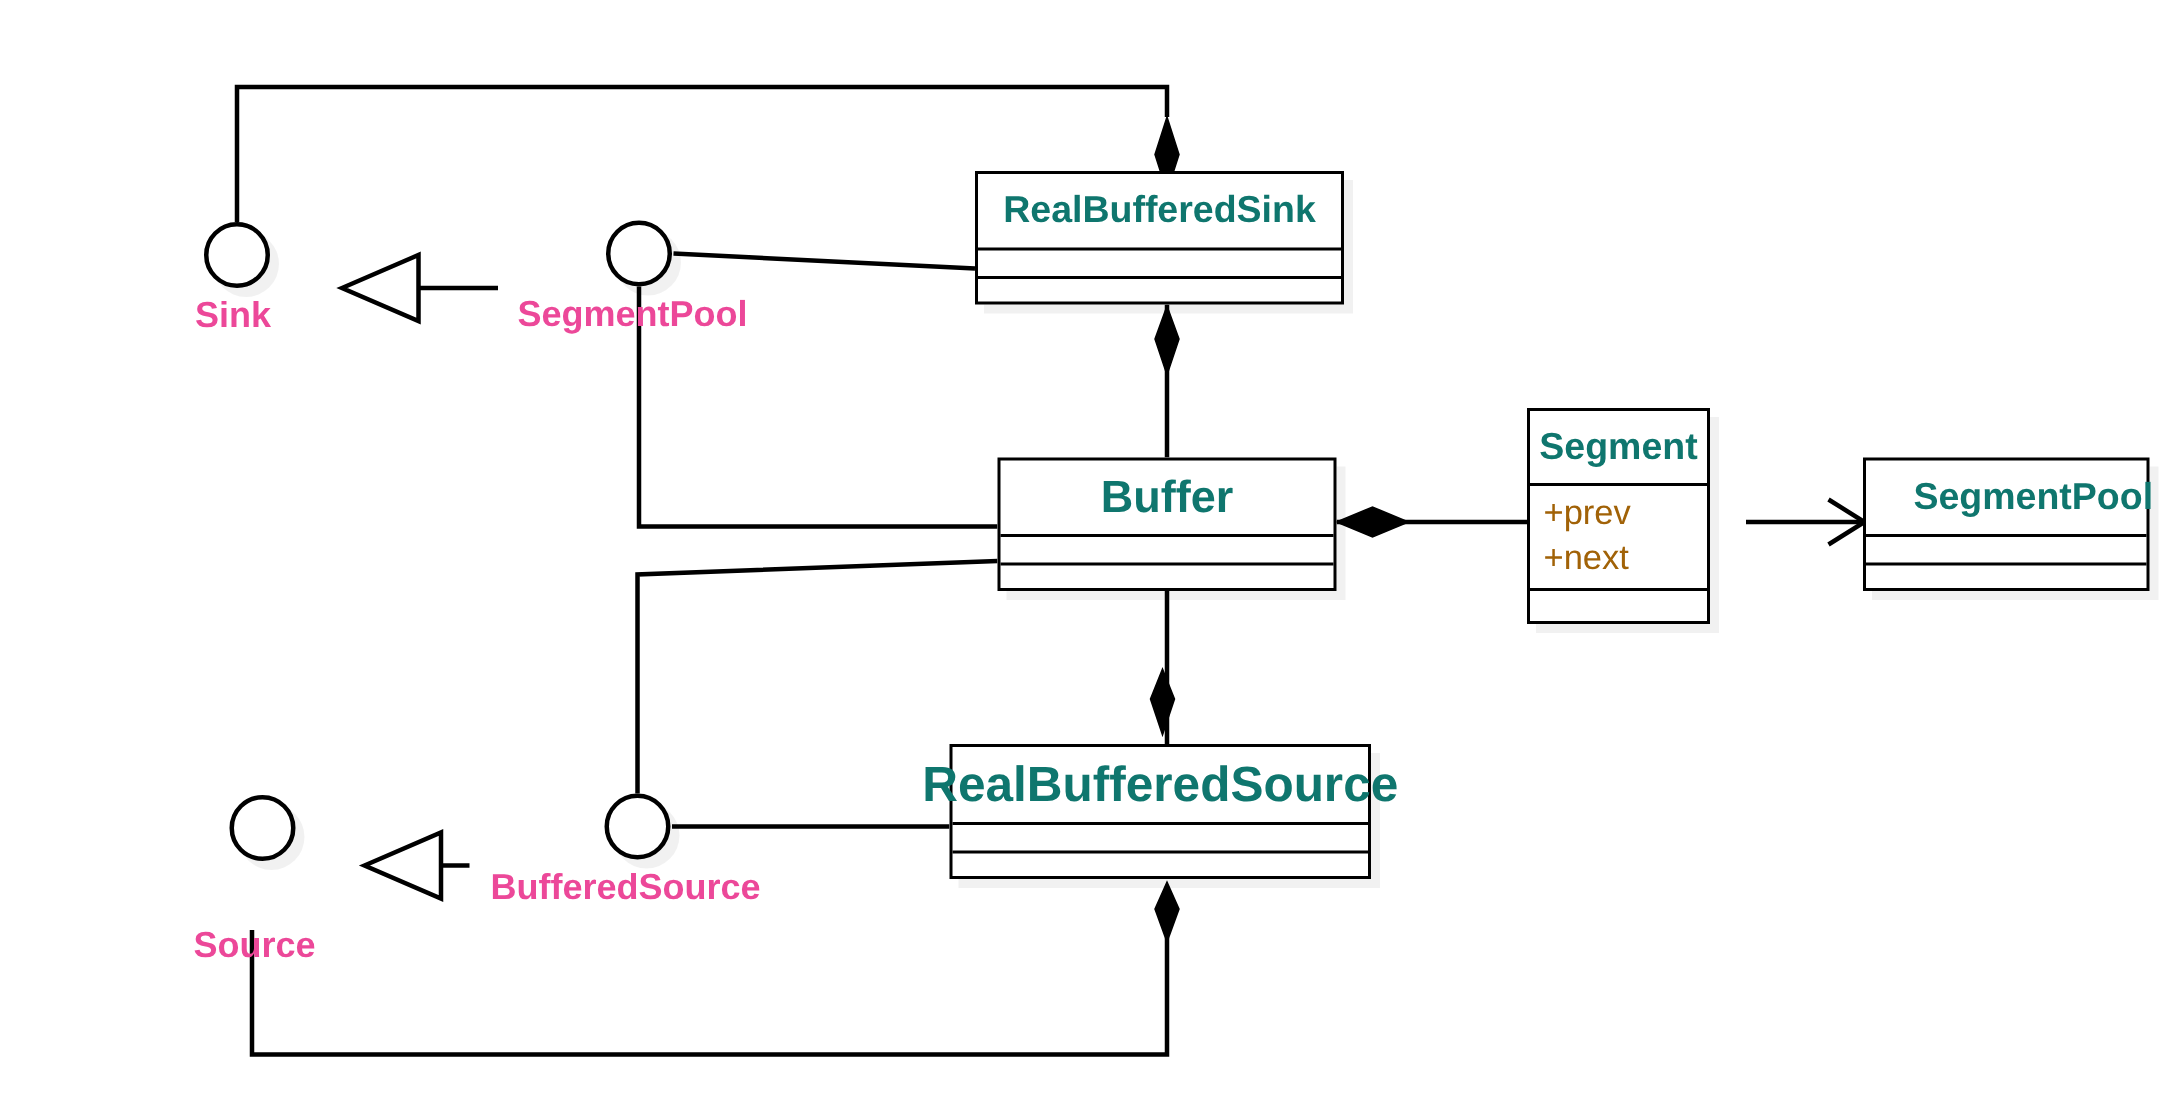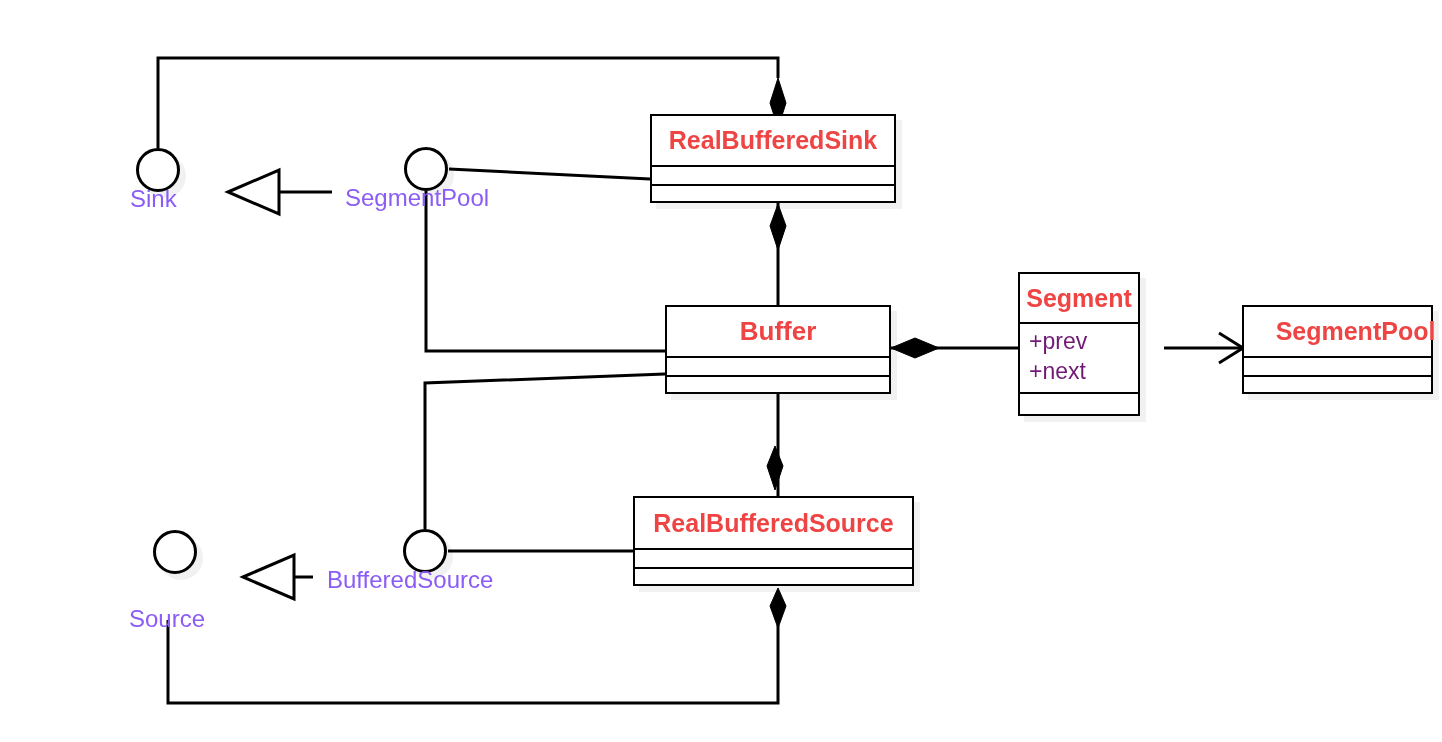--- a/index.html
+++ b/index.html
@@ -36,53 +36,53 @@
     border: 2px solid #000000;
     box-shadow: 6px 6px 0 0 rgba(0,0,0,0.055);
     z-index: 5;
   }
   .uml-class .cmp-name {
     box-sizing: border-box;
     display: flex;
     align-items: center;
     justify-content: center;
     font-weight: bold;
-    color: #ef4444;
+    color: #0f766e;
     border-bottom: 2px solid #000000;
     white-space: nowrap;
   }
   .uml-class .cmp-attrs {
     box-sizing: border-box;
     border-bottom: 2px solid #000000;
     padding: 2px 8px 2px 9px;
-    color: #701a75;
+    color: #a16207;
   }
   .uml-class .cmp-attrs .attr {
     font-size: 23px;
     line-height: 30px;
     white-space: nowrap;
   }
   .uml-class .cmp-ops {
     box-sizing: border-box;
   }
   .uml-class.empty-attrs .cmp-attrs { padding: 0; }
 
   
   #box-realbufferedsink { left: 650px; top: 114px; width: 246px; height: 89px; }
   #box-realbufferedsink .cmp-name { height: 51px; font-size: 25px; }
   #box-realbufferedsink .cmp-attrs { height: 19px; }
   #box-realbufferedsink .cmp-ops  { height: 15px; }
 
   #box-buffer { left: 665px; top: 305px; width: 226px; height: 89px; }
-  #box-buffer .cmp-name { height: 51px; font-size: 26px; }
+  #box-buffer .cmp-name { height: 51px; font-size: 30px; }
   #box-buffer .cmp-attrs { height: 19px; }
   #box-buffer .cmp-ops  { height: 15px; }
 
   #box-realbufferedsource { left: 633px; top: 496px; width: 281px; height: 90px; }
-  #box-realbufferedsource .cmp-name { height: 52px; font-size: 25px; }
+  #box-realbufferedsource .cmp-name { height: 52px; font-size: 33px; }
   #box-realbufferedsource .cmp-attrs { height: 19px; }
   #box-realbufferedsource .cmp-ops  { height: 15px; }
 
   #box-segment { left: 1018px; top: 272px; width: 122px; height: 144px; }
   #box-segment .cmp-name { height: 50px; font-size: 25px; }
   #box-segment .cmp-attrs { height: 70px; }
   #box-segment .cmp-ops  { height: 20px; }
 
   #box-segmentpool { left: 1242px; top: 305px; width: 191px; height: 89px; }
   #box-segmentpool .cmp-name { height: 51px; font-size: 25px; padding-left: 36px; }
@@ -101,24 +101,24 @@
     height: 44px;
     border: 3px solid #000000;
     border-radius: 50%;
     background: #ffffff;
     box-shadow: 6px 6px 0 0 rgba(0,0,0,0.055);
     left: 0;
     top: 0;
   }
   .lollipop .ifc-label {
     position: absolute;
-    top: 36px;
+    top: 48px;
     font-size: 24px;
-    font-weight: normal;
-    color: #8b5cf6;
+    font-weight: bold;
+    color: #ec4899;
     white-space: nowrap;
     line-height: 30px;
   }
   #lolli-sink { left: 136px; top: 148px; }
   #lolli-sink .ifc-label { left: -6px; }
   #lolli-bufferedsink { left: 404px; top: 147px; }
   #lolli-bufferedsink .ifc-label { left: -59px; }
   #lolli-source { left: 153px; top: 530px; }
   #lolli-source .ifc-label { left: -24px; margin-top: 38px; }
   #lolli-bufferedsource { left: 403px; top: 529px; }

